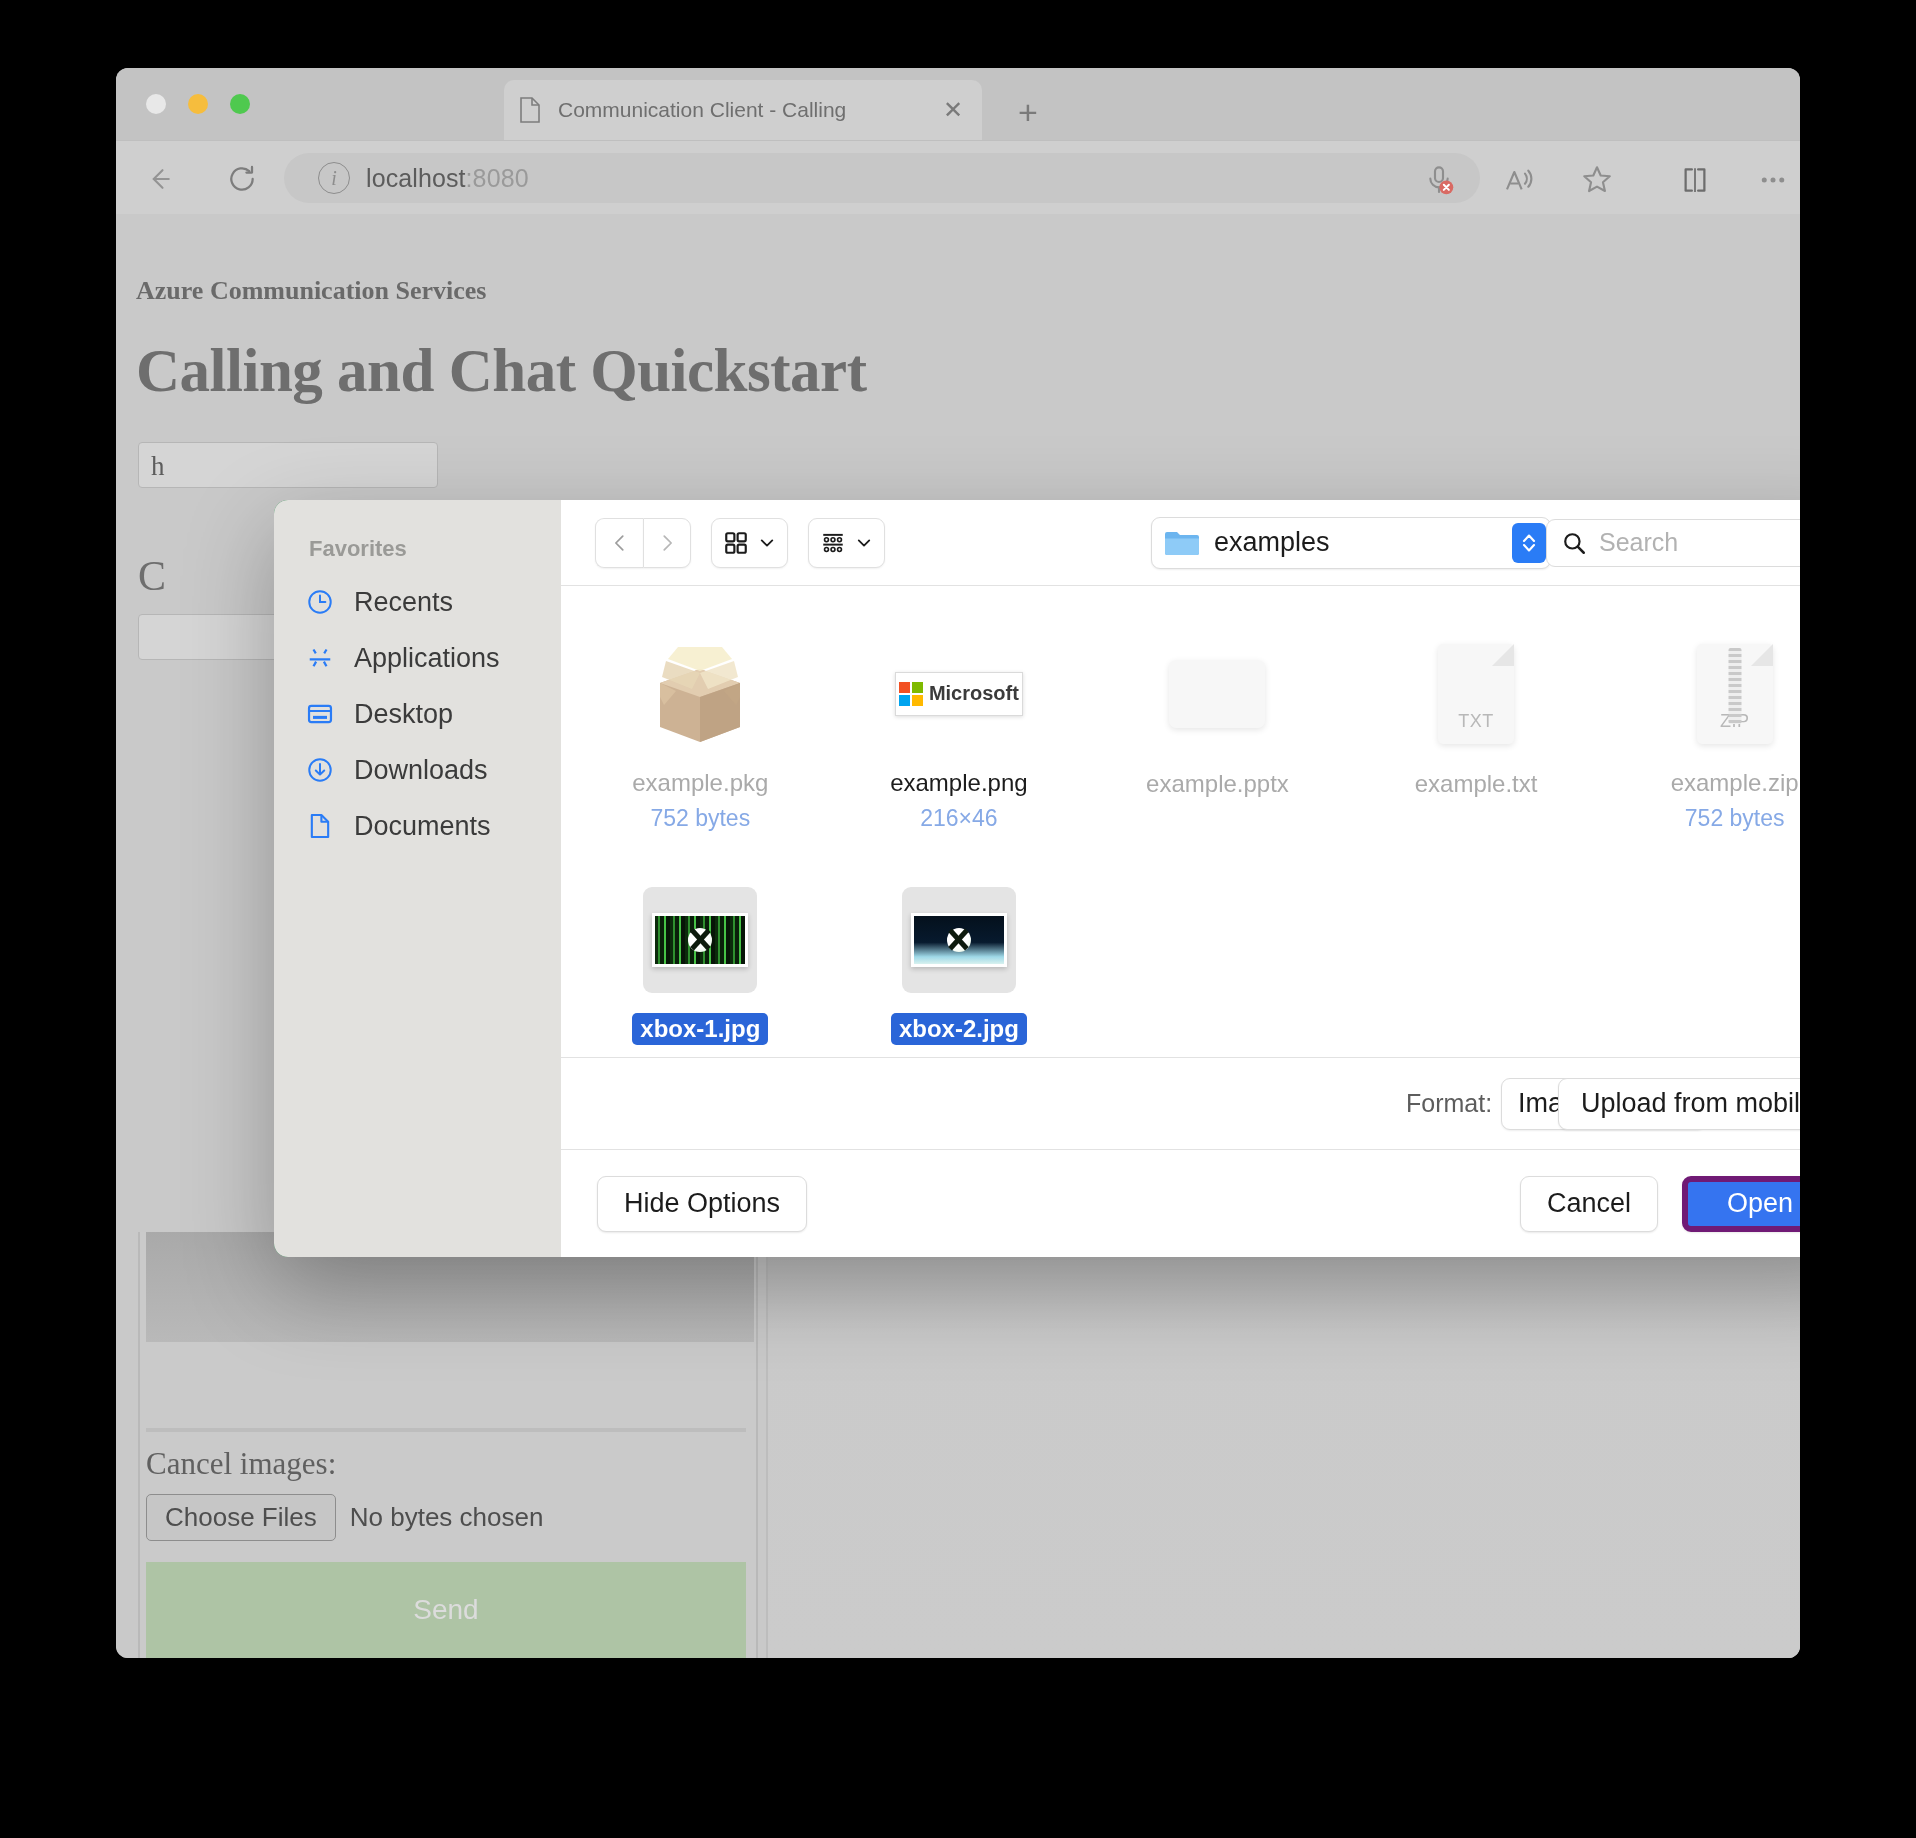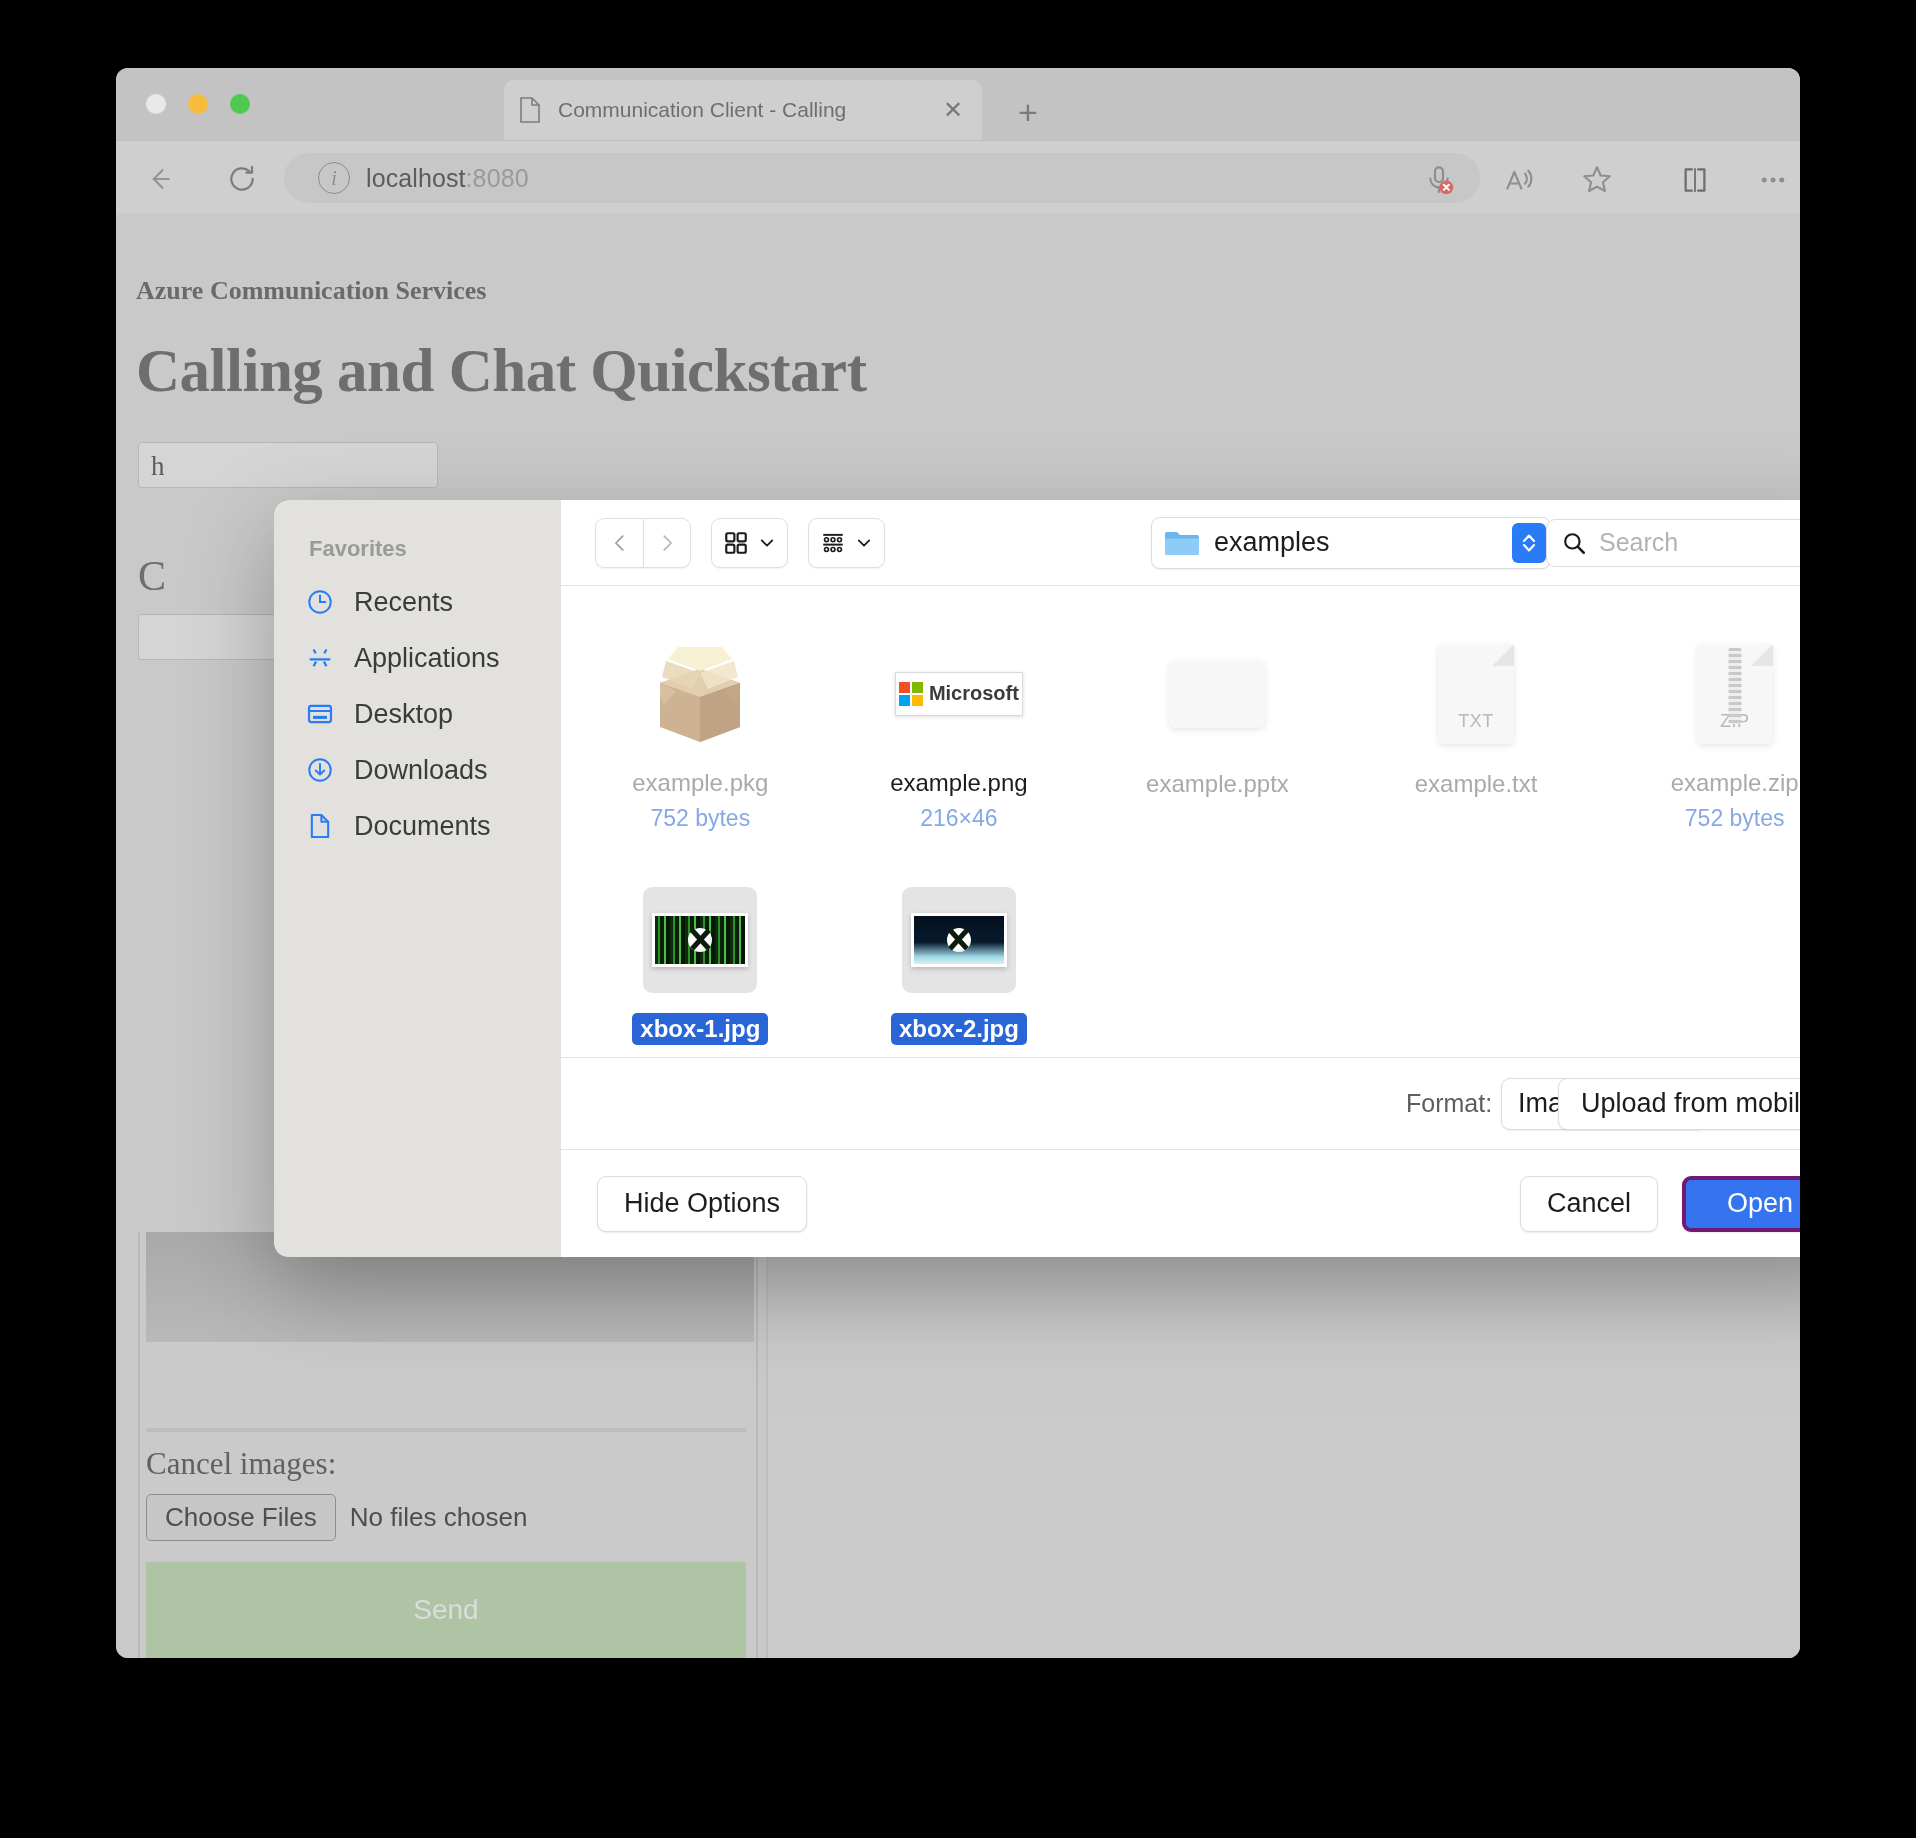--- a/index.html
+++ b/index.html
@@ -462,21 +462,21 @@
   .dlg-button {
     height: 56px;
     border-radius: 9px;
     display: flex; align-items: center; justify-content: center;
     padding: 0 26px;
     font-size: 27px;
     box-shadow: 0 1px 2px rgba(0,0,0,.09);
   }
   #hide-options-button { background:#fff; border:1px solid #dcdcdc; color:#1c1c1c; }
   #cancel-button { position: absolute; right: 216px; background:#fff; border:1px solid #dcdcdc; color:#1c1c1c;}
-  #open-button { position: absolute; right: 36px; background:#3574f0; border:4px solid #701a75; color:#fff; min-width: 156px;}
+  #open-button { position: absolute; right: 36px; background:#3574f0; border:6px solid #701a75; color:#fff; min-width: 156px;}
 </style>
 </head>
 <body>
 
 <div id="browser-window">
 
   <div id="tab-strip">
     <div id="traffic-lights">
       <div class="traffic-light tl-close"></div>
       <div class="traffic-light tl-min"></div>
@@ -560,21 +560,21 @@
     <div id="endpoint-input">h</div>
     <div id="section-heading">C</div>
     <div id="token-input"></div>
 
     <div id="chat-panel">
       <div id="chat-messages"></div>
       <div id="chat-divider"></div>
       <div id="attach-label">Cancel images:</div>
       <div id="file-picker-row">
         <div id="choose-files-button">Choose Files</div>
-        <div id="no-file-chosen-text">No files chosen</div>
+        <div id="no-file-chosen-text">No bytes chosen</div>
       </div>
       <div id="send-button">Send</div>
     </div>
     <div id="right-pane"></div>
   </div>
 
   <div id="file-dialog">
 
     <div id="dialog-sidebar">
       <div id="favorites-header">Favorites</div>

